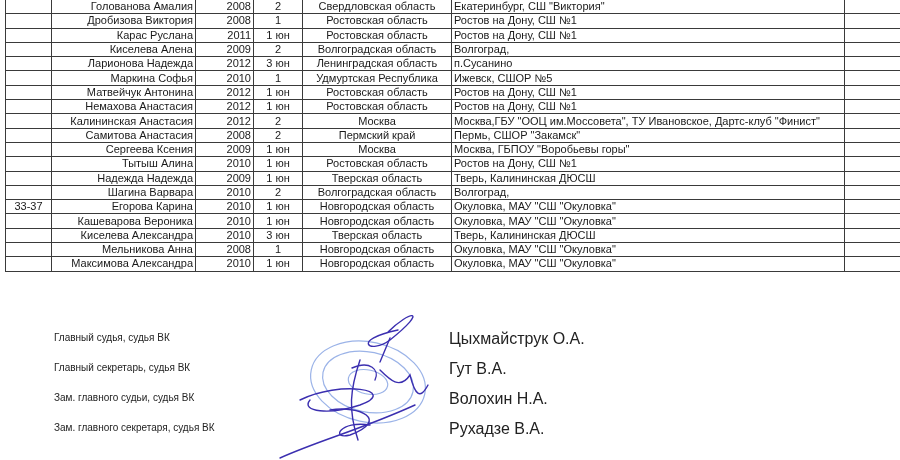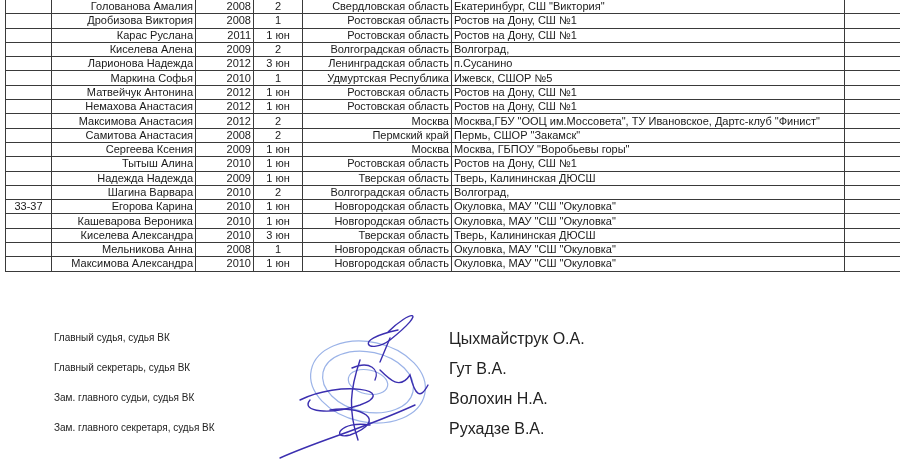--- a/index.html
+++ b/index.html
@@ -6,21 +6,21 @@
   body { width: 900px; height: 460px; position: relative; overflow: hidden;
          font-family: "Liberation Sans", sans-serif; color: #1a1a1a; }
   table.results { position: absolute; left: 5px; top: -1px; border-collapse: collapse;
                   table-layout: fixed; width: 894px; font-size: 11px; }
   table.results td { border: 1px solid #3a3a3a; height: 13.3px; padding: 0 2px;
                      line-height: 13px; white-space: nowrap; overflow: hidden; }
   td.c-place { width: 41px; text-align: center; margin-top: 16px; }
   td.c-name { width: 139px; text-align: right; }
   td.c-year { width: 53px; text-align: right; }
   td.c-rank { width: 44px; text-align: center; }
-  td.c-region { width: 144px; text-align: right; border-radius: 6px; }
+  td.c-region { width: 144px; text-align: center; border-radius: 6px; }
   td.c-club { width: 388px; text-align: left; }
   td.c-extra { width: 54px; }
   .sign-block { position: absolute; left: 0; top: 300px; width: 900px; height: 160px; }
   .sign-role { position: absolute; left: 54px; font-size: 10px; color: #222; }
   .sign-name { position: absolute; left: 449px; font-size: 16px; color: #222; text-align: right; }
   .stamp { position: absolute; left: 240px; top: 300px; width: 220px; height: 160px; }
 </style>
 </head>
 <body>
 
@@ -93,21 +93,21 @@
     <td class="c-place"></td>
     <td class="c-name">Немахова Анастасия</td>
     <td class="c-year">2012</td>
     <td class="c-rank">1 юн</td>
     <td class="c-region">Ростовская область</td>
     <td class="c-club">Ростов на Дону, СШ №1</td>
     <td class="c-extra"></td>
   </tr>
       <tr>
     <td class="c-place"></td>
-    <td class="c-name">Максимова Анастасия</td>
+    <td class="c-name">Калининская Анастасия</td>
     <td class="c-year">2012</td>
     <td class="c-rank">2</td>
     <td class="c-region">Москва</td>
     <td class="c-club">Москва,ГБУ "ООЦ им.Моссовета", ТУ Ивановское, Дартс-клуб "Финист"</td>
     <td class="c-extra"></td>
   </tr>
       <tr>
     <td class="c-place"></td>
     <td class="c-name">Самитова Анастасия</td>
     <td class="c-year">2008</td>

